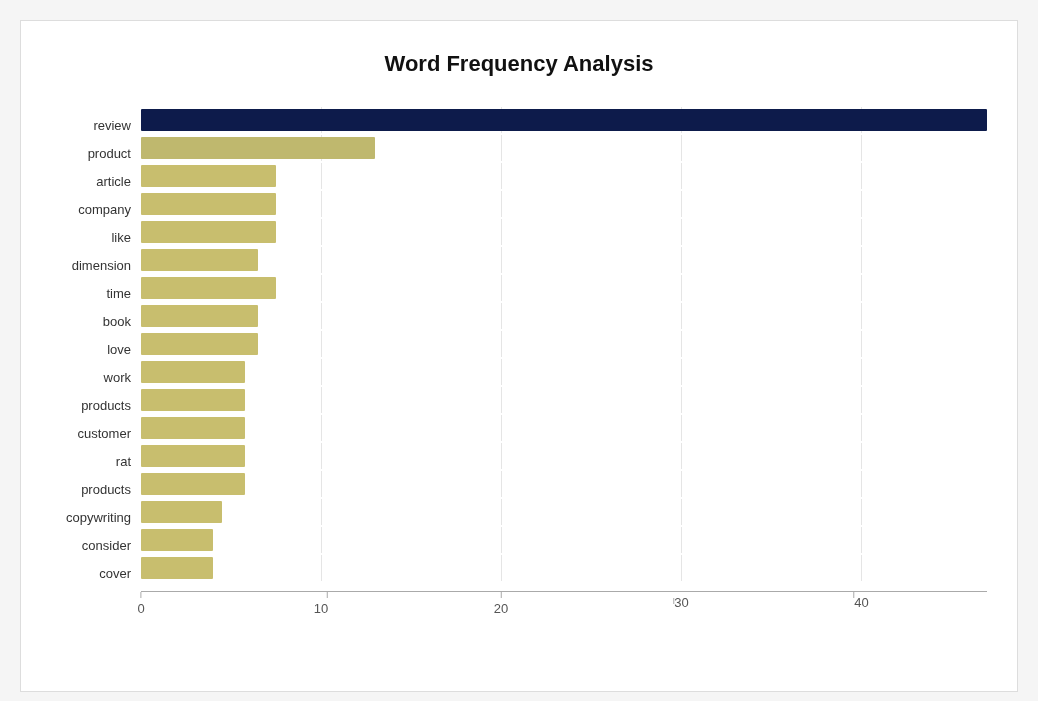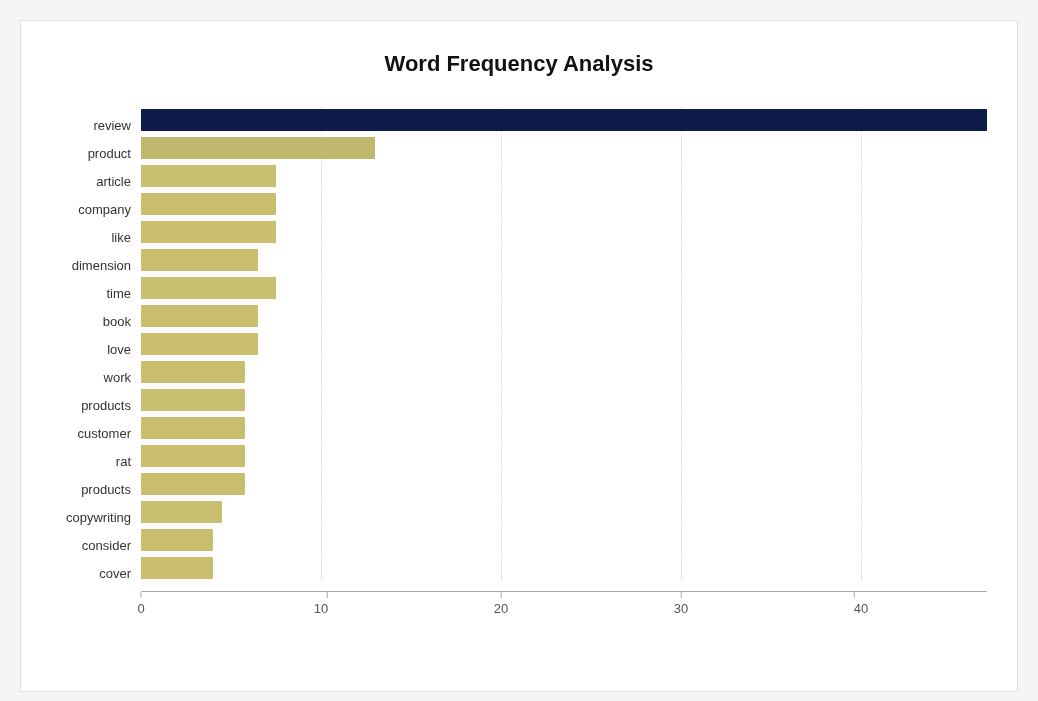--- a/index.html
+++ b/index.html
@@ -263,24 +263,24 @@
           <div style="font-size: 13px; color: rgb(85, 85, 85); margin-top: 3px;">0</div>
         </div>
         <div style="position: absolute; left: 21.2766%; transform: translateX(-50%); display: flex; flex-direction: column; align-items: flex-end;">
           <div style="width: 1px; height: 6px; background: rgb(170, 170, 170);"></div>
           <div style="font-size: 13px; color: rgb(85, 85, 85); margin-top: 3px;">10</div>
         </div>
         <div style="position: absolute; left: 42.5532%; transform: translateX(-50%); display: flex; flex-direction: column; align-items: center;">
           <div style="width: 1px; height: 6px; background: rgb(170, 170, 170);"></div>
           <div style="font-size: 13px; color: rgb(85, 85, 85); margin-top: 3px;">20</div>
         </div>
-        <div style="position: absolute; left: 63.8298%; transform: translateX(-50%); display: flex; flex-direction: column; align-items: center; justify-content: space-between;">
+        <div style="position: absolute; left: 63.8298%; transform: translateX(-50%); display: flex; flex-direction: row; align-items: center; justify-content: space-between;">
           <div style="width: 1px; height: 6px; background: rgb(170, 170, 170);"></div>
           <div style="font-size: 13px; color: rgb(85, 85, 85); margin-top: 3px;">30</div>
         </div>
-        <div style="position: absolute; left: 85.1064%; transform: translateX(-50%); display: flex; flex-direction: column; align-items: flex-start;">
+        <div style="position: absolute; left: 85.1064%; transform: translateX(-50%); display: flex; flex-direction: row; align-items: flex-start;">
           <div style="width: 1px; height: 6px; background: rgb(170, 170, 170);"></div>
           <div style="font-size: 13px; color: rgb(85, 85, 85); margin-top: 3px;">40</div>
         </div>
       </div>
 
   </div>
 </div>
 
 </body></html>

